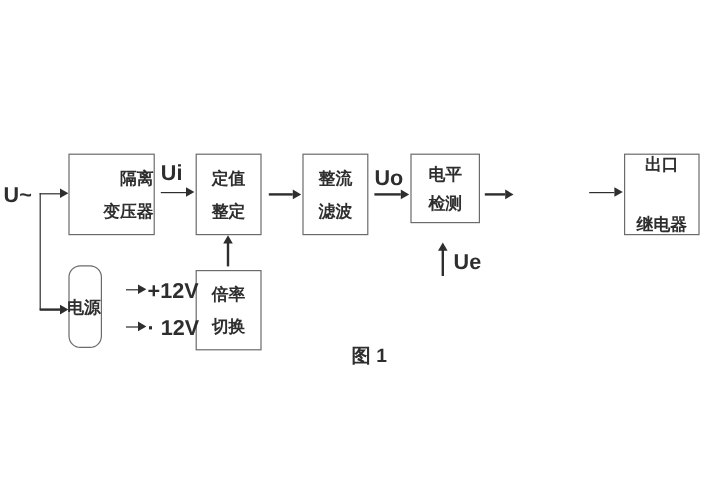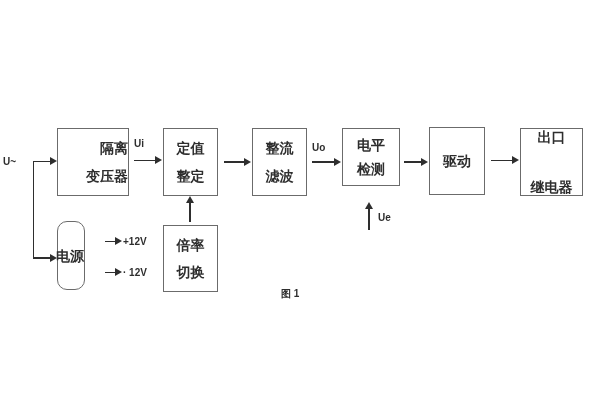--- a/index.html
+++ b/index.html
@@ -7,26 +7,26 @@
     position:relative;width:600px;height:400px;background:#ffffff;
     font-family:"Liberation Sans","DejaVu Sans",sans-serif;
     color:#2e2e2e;overflow:hidden;
   }
   .box{
     position:absolute;box-sizing:border-box;border:1px solid #6b6b6b;background:#fff;
     display:flex;flex-direction:column;justify-content:space-evenly;align-items:center;
   }
   .box .bl{font-size:14px;font-weight:700;line-height:16px;white-space:nowrap;}
   .box.align-left{align-items:flex-end;}
-  .lbl{position:absolute;font-size:10px;font-weight:700;line-height:16px;white-space:nowrap;}
+  .lbl{position:absolute;font-size:18px;font-weight:700;line-height:16px;white-space:nowrap;}
   .hline{position:absolute;height:1.5px;background:#2e2e2e;}
   .vline{position:absolute;width:1.5px;background:#2e2e2e;}
   .ah-right{position:absolute;width:0;height:0;border-top:4.5px solid transparent;border-bottom:4.5px solid transparent;border-left:7px solid #2e2e2e;}
   .ah-up{position:absolute;width:0;height:0;border-left:4.5px solid transparent;border-right:4.5px solid transparent;border-bottom:7px solid #2e2e2e;}
-  .caption{position:absolute;font-size:10px;font-weight:700;}
+  .caption{position:absolute;font-size:16px;font-weight:700;margin-left:12px;}
 </style>
 </head>
 <body>
 
 <div class="canvas">
 
   <div class="lbl" style="left:3px;top:154px;">U~</div>
 
   <div class="vline" style="left:32.5px;top:161px;height:97px;"></div>
   <div class="hline" style="left:33px;top:160.5px;width:17px;"></div>
@@ -47,23 +47,20 @@
   <div class="box" style="left:252px;top:128px;width:55px;height:68px;">
     <span class="bl">整流</span>
     <span class="bl">滤波</span>
   </div>
 
   <div class="box" style="left:342px;top:128px;width:58px;height:58px;">
     <span class="bl">电平</span>
     <span class="bl">检测</span>
   </div>
 
-  <div class="box" style="left:429px;top:127px;width:56px;height:68px;">
-    <span class="bl">驱动</span>
-  </div>
 
   <div class="box" style="left:520px;top:128px;width:63px;height:68px;justify-content:space-between;">
     <span class="bl">出口</span>
     <span class="bl">继电器</span>
   </div>
 
   <div class="lbl" style="left:134px;top:136px;">Ui</div>
   <div class="hline" style="left:134px;top:159.5px;width:21px;"></div>
   <div class="ah-right" style="left:155px;top:156px;"></div>
 

